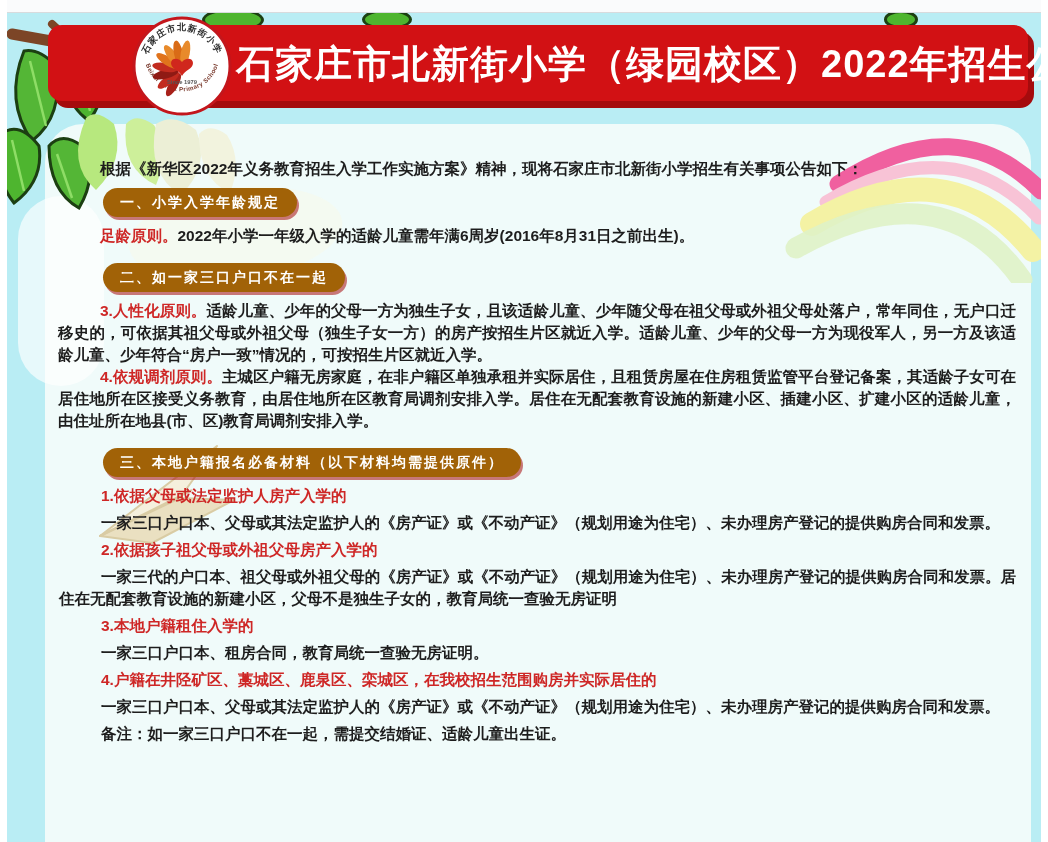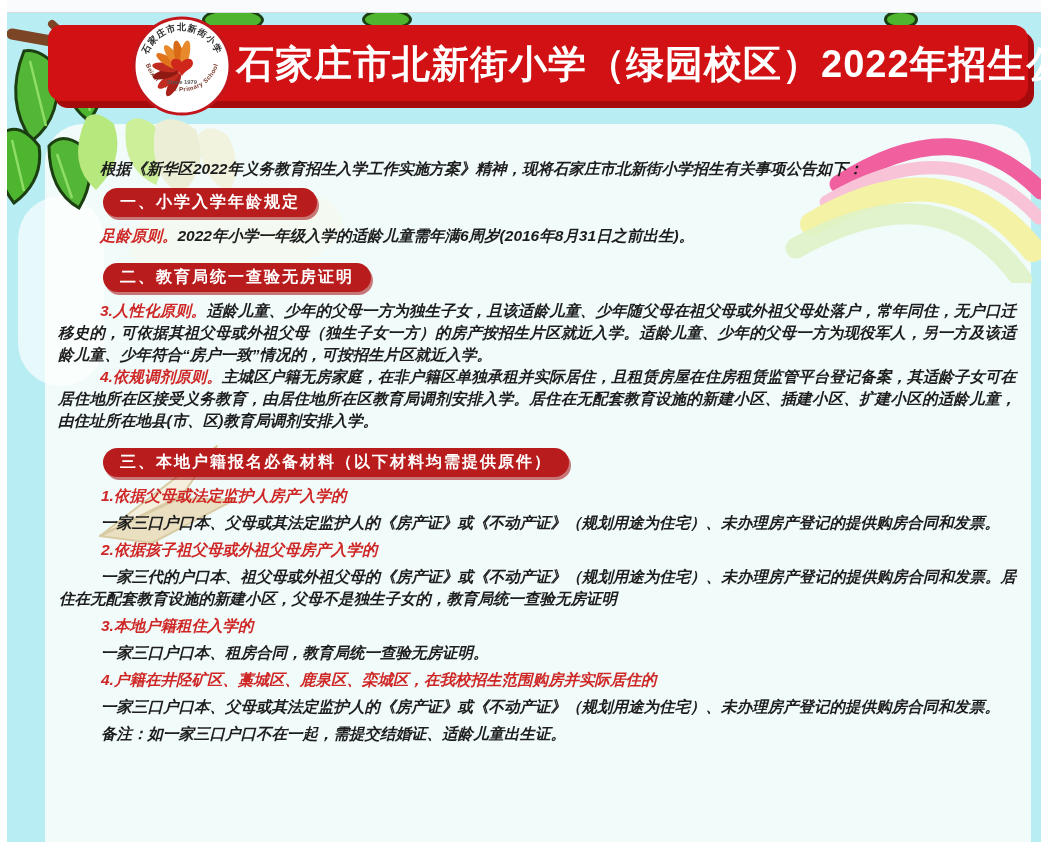--- a/index.html
+++ b/index.html
@@ -25,24 +25,24 @@
   .top-leaf{position:absolute;z-index:3;border:3px solid #1c3f12;background:#4eb52f;border-radius:50%;}
   .rainbow{position:absolute;left:700px;top:98px;z-index:4;}
   .cloud{position:absolute;left:18px;top:196px;width:86px;height:190px;background:rgba(255,255,255,.65);
          border-radius:46px;z-index:3;}
   .soft-leaf{position:absolute;left:128px;top:188px;width:215px;height:92px;background:rgba(248,250,234,.55);
              border-radius:50%;transform:rotate(-7deg);z-index:3;}
   .airplane{position:absolute;left:92px;top:438px;z-index:4;opacity:.85;}
   
   .content{position:absolute;left:58px;top:158px;width:958px;z-index:5;
            color:#1d1d1d;font-weight:700;font-size:15.5px;line-height:22px;text-align:justify;}
-  .content p{margin:0;text-indent:42px;font-style:italic;}
+  .content p{margin:0;text-indent:42px;}
   .red{color:#ce2726;margin-top:36px;}
   .pill-row{margin:8px 0 8px 45px;text-indent:0 !important;}
-  .pill{display:inline-block;background:#b91c1c;color:#ffffff;font-weight:700;font-size:16px;
+  .pill{display:inline-block;background:#a16207;color:#ffffff;font-weight:700;font-size:14px;
         letter-spacing:2px;padding:3px 17px 4px 17px;border-radius:17px;
         box-shadow:2px 3px 0 rgba(166,11,13,.55);}
   .gap8{height:8px;}
   .s3 p{margin:5px 0 4px 1px;}
   .s2 p{margin:0;}
 </style>
 </head>
 <body>
 
 <div id="stage">
@@ -139,21 +139,21 @@
 
     <p>根据《新华区2022年义务教育招生入学工作实施方案》精神，现将石家庄市北新街小学招生有关事项公告如下：</p>
 
     <div class="pill-row">
       <span class="pill">一、小学入学年龄规定</span>
     </div>
     <p><span class="red">足龄原则。</span><span>2022年小学一年级入学的适龄儿童需年满6周岁(2016年8月31日之前出生)。</span></p>
 
     <div class="gap8"></div>
     <div class="pill-row">
-      <span class="pill">二、教育局统一查验无房证明</span>
+      <span class="pill">二、如一家三口户口不在一起</span>
     </div>
     <div class="s2">
       <p><span class="red">3.人性化原则。</span><span>适龄儿童、少年的父母一方为独生子女，且该适龄儿童、少年随父母在祖父母或外祖父母处落户，常年同住，无户口迁移史的，可依据其祖父母或外祖父母（独生子女一方）的房产按招生片区就近入学。适龄儿童、少年的父母一方为现役军人，另一方及该适龄儿童、少年符合“房户一致”情况的，可按招生片区就近入学。</span></p>
       <p><span class="red">4.依规调剂原则。</span><span>主城区户籍无房家庭，在非户籍区单独承租并实际居住，且租赁房屋在住房租赁监管平台登记备案，其适龄子女可在居住地所在区接受义务教育，由居住地所在区教育局调剂安排入学。居住在无配套教育设施的新建小区、插建小区、扩建小区的适龄儿童，由住址所在地县(市、区)教育局调剂安排入学。</span></p>
     </div>
 
     <div class="gap8"></div>
     <div class="pill-row">
       <span class="pill">三、本地户籍报名必备材料（以下材料均需提供原件）</span>
     </div>

